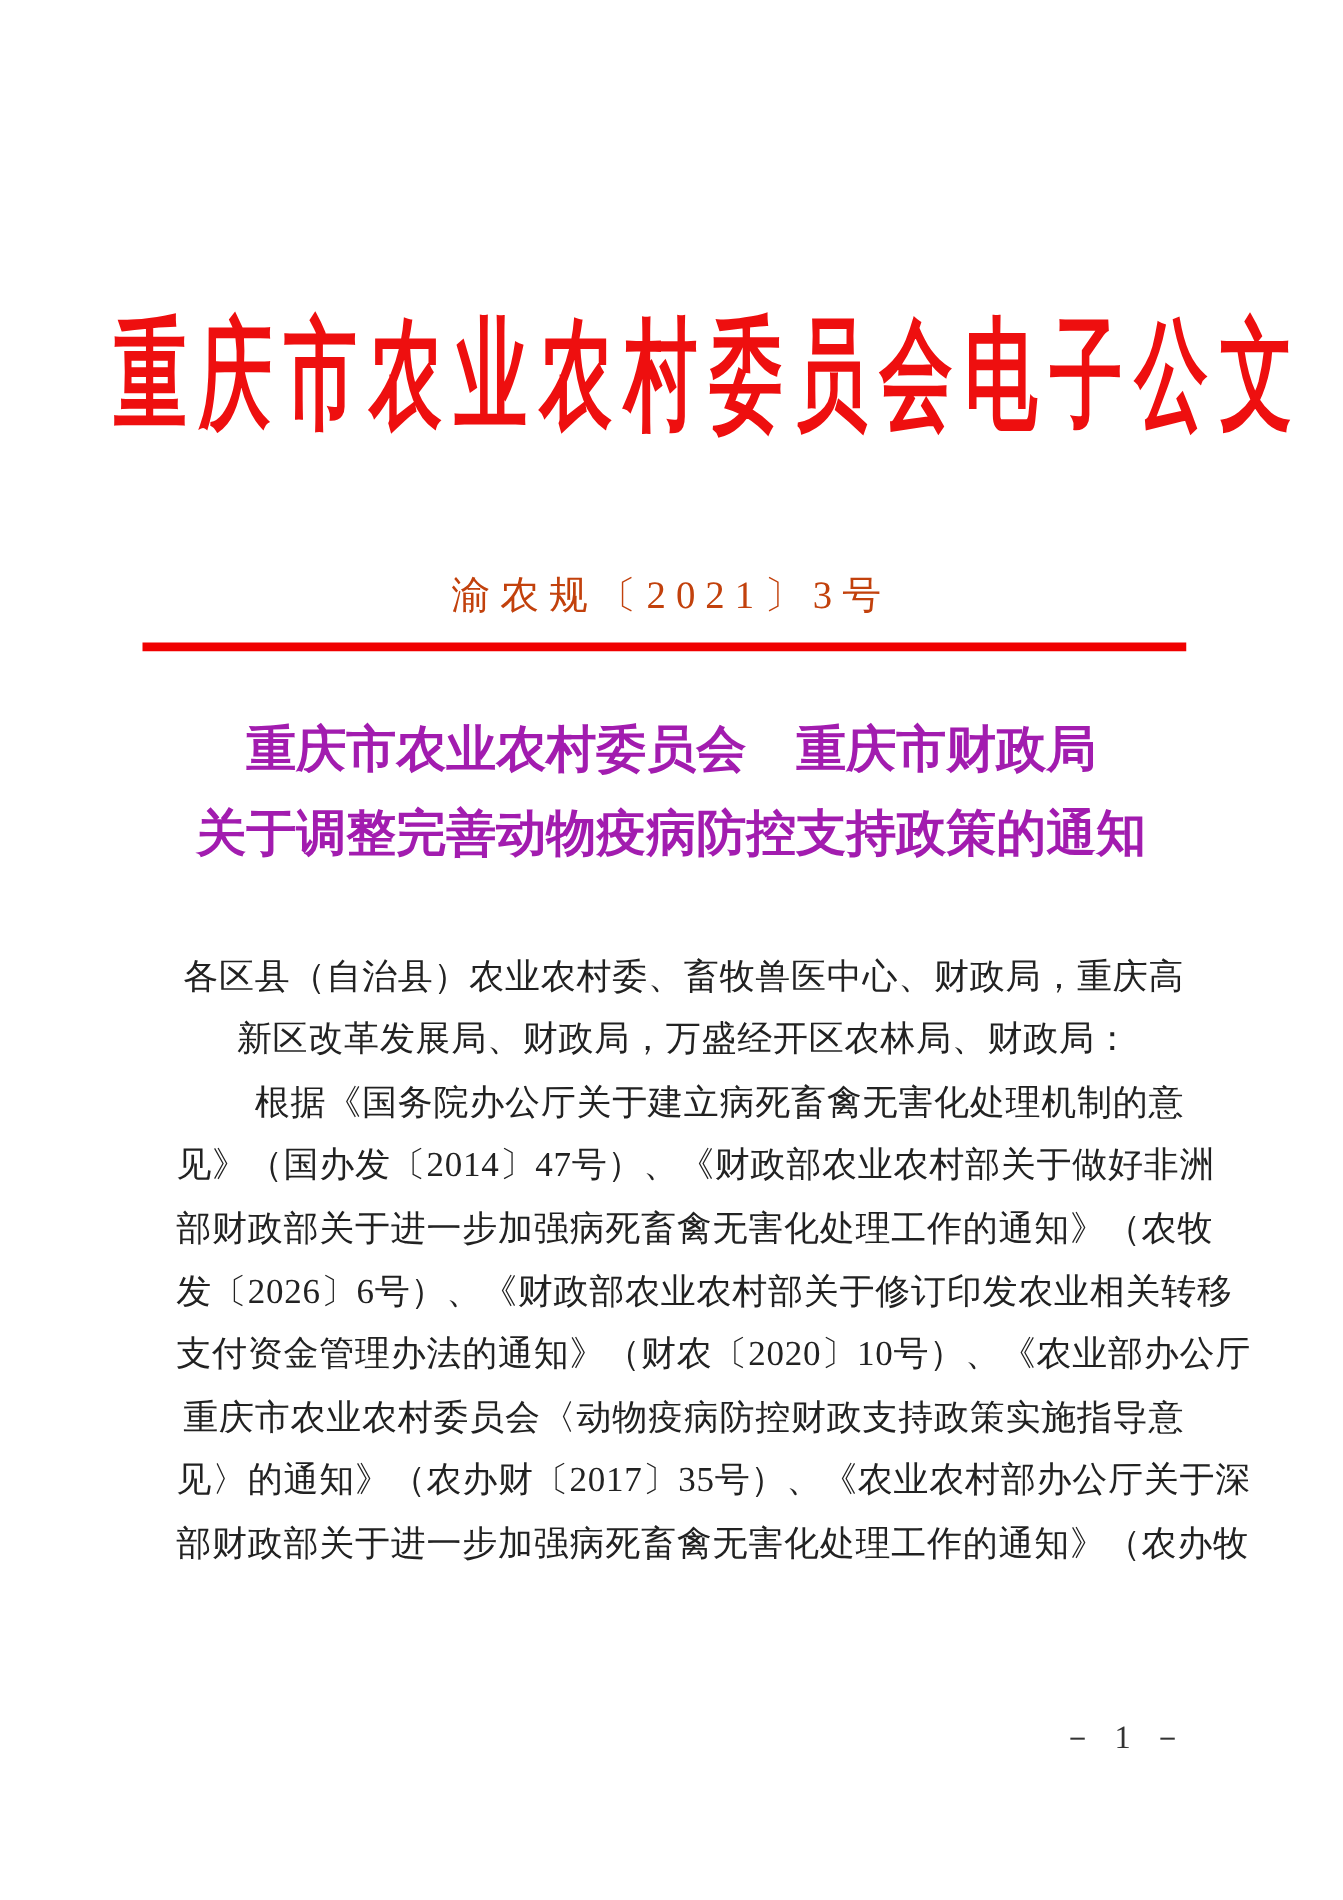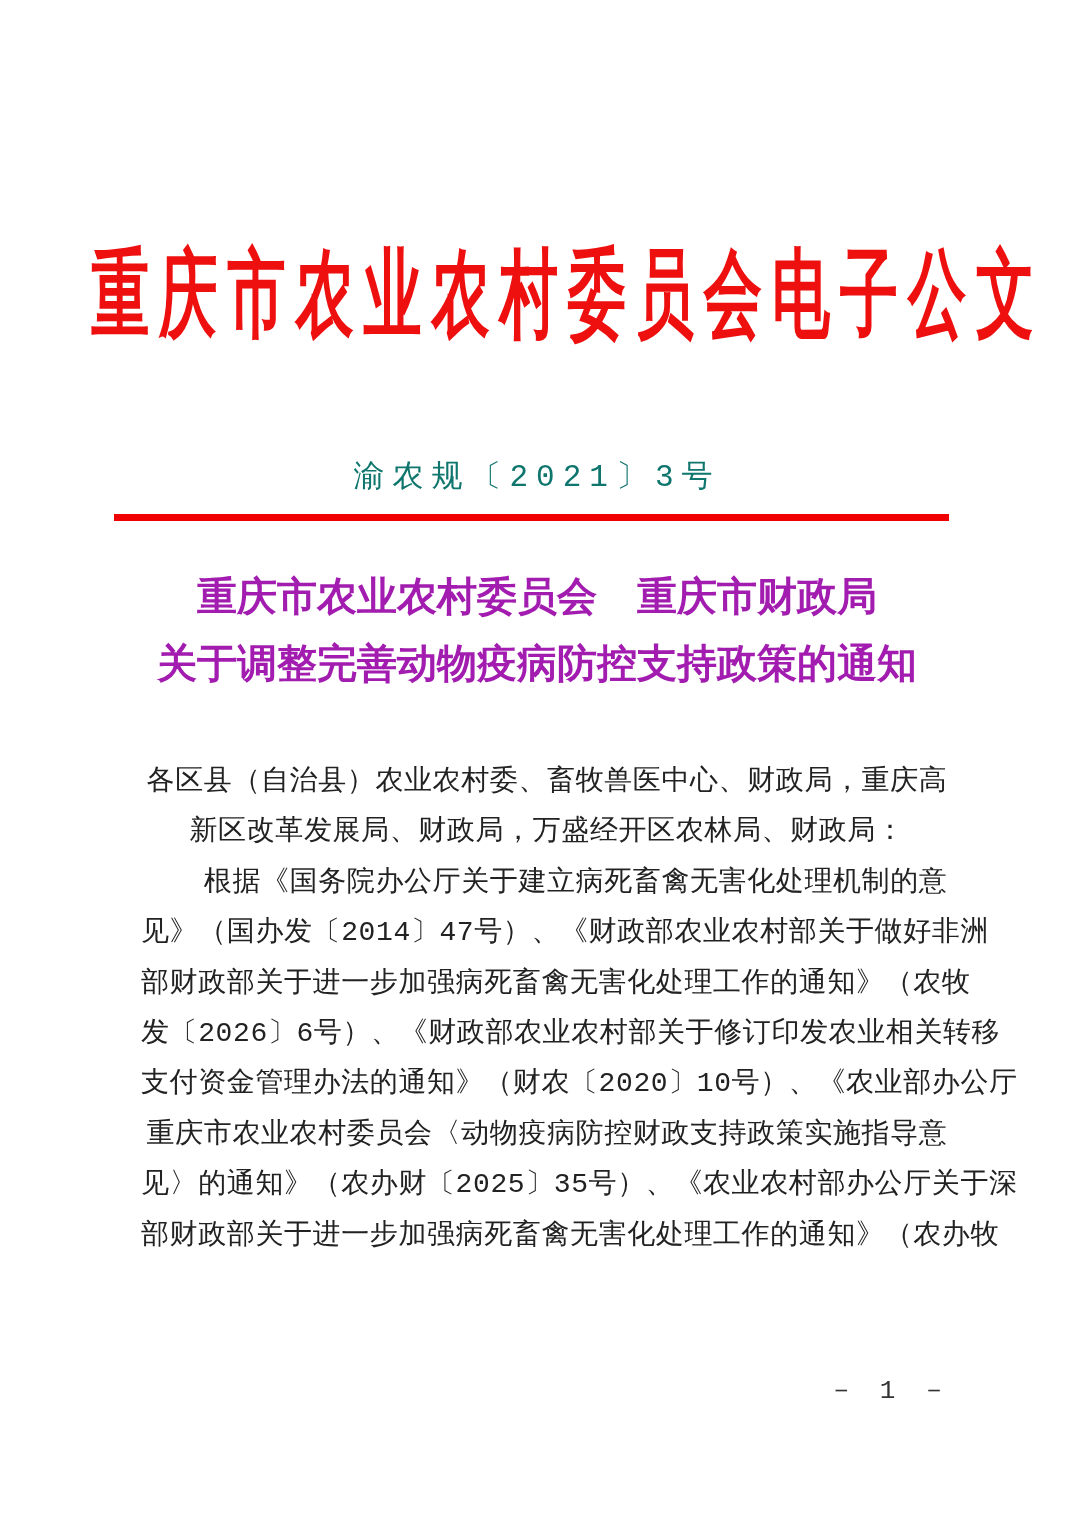--- a/index.html
+++ b/index.html
@@ -6,21 +6,21 @@
     margin: 0;
     padding: 0;
     background: #ffffff;
   }
   .page {
     position: relative;
     width: 1074px;
     height: 1520px;
     background: #ffffff;
     overflow: hidden;
-    font-family: Liberation Mono, monospace;
+    font-family: Liberation Serif, serif;
     color: #1a1a1a;
   }
 
   
   .banner {
     position: absolute;
     top: 254px;
     left: 0;
     width: 100%;
     text-align: center;
@@ -36,21 +36,21 @@
 
   
   .doc-number {
     position: absolute;
     top: 455px;
     left: 0;
     width: 100%;
     text-align: center;
     font-size: 31px;
     letter-spacing: 8px;
-    color: #0f766e;
+    color: #c2410c;
     white-space: nowrap;
   }
 
   
   .red-rule {
     position: absolute;
     top: 514px;
     left: 114px;
     width: 835px;
     height: 7px;
@@ -116,19 +116,19 @@
 
   <div class="body-text">
     <div class="line">各区县（自治县）农业农村委、畜牧兽医中心、财政局，重庆高</div>
     <div class="line">新区改革发展局、财政局，万盛经开区农林局、财政局：</div>
     <div class="line">　　根据《国务院办公厅关于建立病死畜禽无害化处理机制的意</div>
     <div class="line">见》（国办发〔2014〕47号）、《财政部农业农村部关于做好非洲</div>
     <div class="line">部财政部关于进一步加强病死畜禽无害化处理工作的通知》（农牧</div>
     <div class="line">发〔2026〕6号）、《财政部农业农村部关于修订印发农业相关转移</div>
     <div class="line">支付资金管理办法的通知》（财农〔2020〕10号）、《农业部办公厅</div>
     <div class="line">重庆市农业农村委员会〈动物疫病防控财政支持政策实施指导意</div>
-    <div class="line">见〉的通知》（农办财〔2025〕35号）、《农业农村部办公厅关于深</div>
+    <div class="line">见〉的通知》（农办财〔2017〕35号）、《农业农村部办公厅关于深</div>
     <div class="line">部财政部关于进一步加强病死畜禽无害化处理工作的通知》（农办牧</div>
   </div>
 
   <div class="page-number">－ 1 －</div>
 
 </div>
 
 </body></html>

